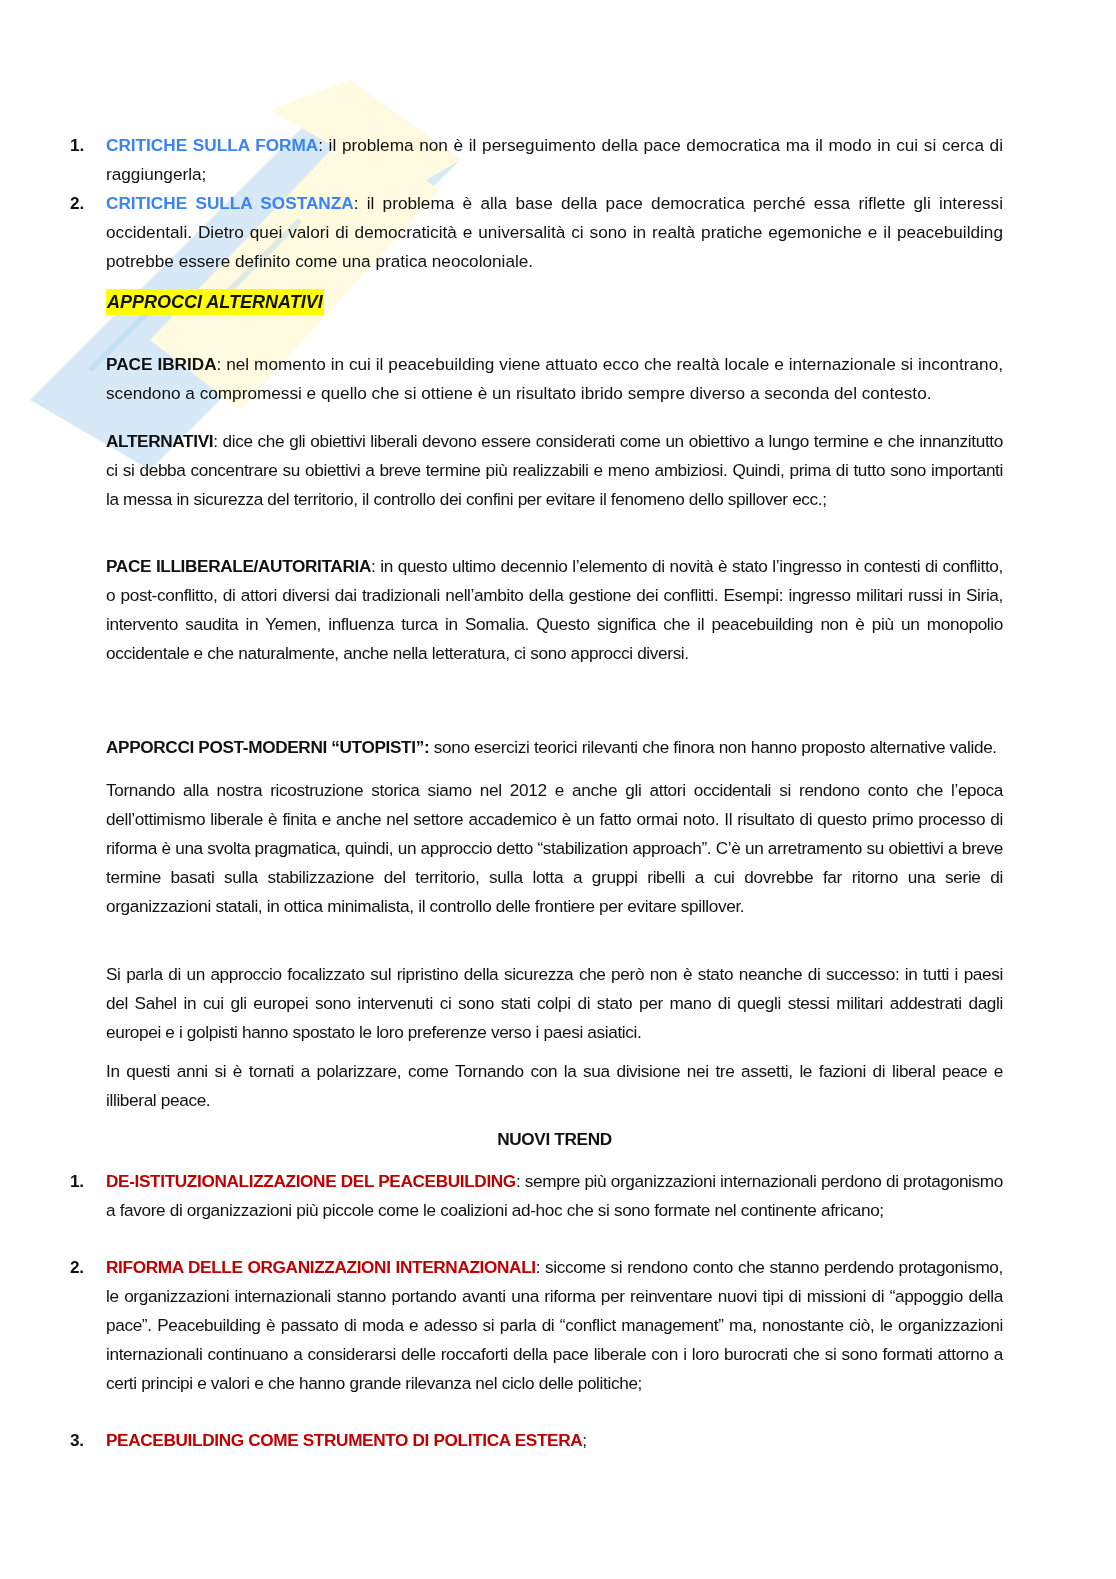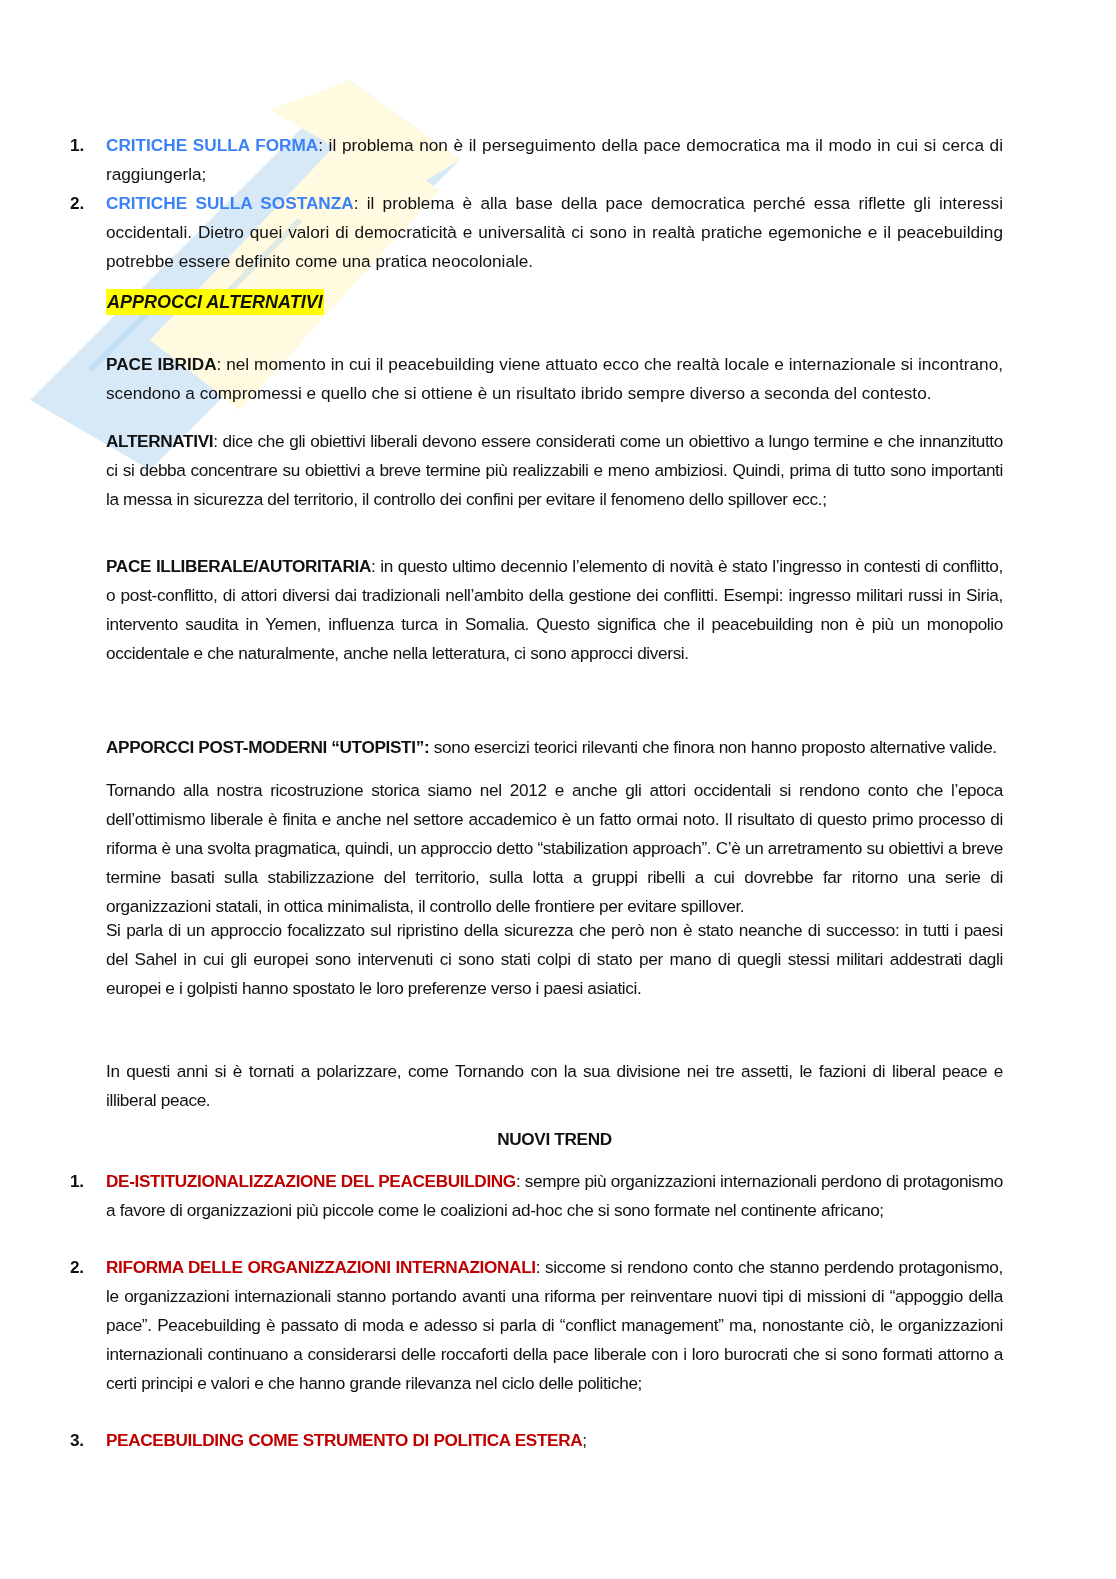--- a/index.html
+++ b/index.html
@@ -117,21 +117,21 @@
   <div class="content para narrow" style="top:552px;">
     <span class="b">PACE ILLIBERALE/AUTORITARIA</span><span>: in questo ultimo decennio l’elemento di novità è stato l’ingresso in contesti di conflitto, o post-conflitto, di attori diversi dai tradizionali nell’ambito della gestione dei conflitti. Esempi: ingresso militari russi in Siria, intervento saudita in Yemen, influenza turca in Somalia. Questo significa che il peacebuilding non è più un monopolio occidentale e che naturalmente, anche nella letteratura, ci sono approcci diversi.</span>
   </div>
 
   <div class="content para narrow" style="top:708px;margin-top:25px;">
     <span class="b">APPORCCI POST-MODERNI “UTOPISTI”:</span><span> sono esercizi teorici rilevanti che finora non hanno proposto alternative valide.</span>
   </div>
 
   <div class="content para narrow" style="top:776px;">Tornando alla nostra ricostruzione storica siamo nel 2012 e anche gli attori occidentali si rendono conto che l’epoca dell’ottimismo liberale è finita e anche nel settore accademico è un fatto ormai noto. Il risultato di questo primo processo di riforma è una svolta pragmatica, quindi, un approccio detto “stabilization approach”. C’è un arretramento su obiettivi a breve termine basati sulla stabilizzazione del territorio, sulla lotta a gruppi ribelli a cui dovrebbe far ritorno una serie di organizzazioni statali, in ottica minimalista, il controllo delle frontiere per evitare spillover.</div>
 
-  <div class="content para narrow" style="top:916px;">Si parla di un approccio focalizzato sul ripristino della sicurezza che però non è stato neanche di successo: in tutti i paesi del Sahel in cui gli europei sono intervenuti ci sono stati colpi di stato per mano di quegli stessi militari addestrati dagli europei e i golpisti hanno spostato le loro preferenze verso i paesi asiatici.</div>
+  <div class="content para narrow" style="top:960px;">Si parla di un approccio focalizzato sul ripristino della sicurezza che però non è stato neanche di successo: in tutti i paesi del Sahel in cui gli europei sono intervenuti ci sono stati colpi di stato per mano di quegli stessi militari addestrati dagli europei e i golpisti hanno spostato le loro preferenze verso i paesi asiatici.</div>
 
   <div class="content para narrow" style="top:1057px;">In questi anni si è tornati a polarizzare, come Tornando con la sua divisione nei tre assetti, le fazioni di liberal peace e illiberal peace.</div>
 
   <div class="content narrow" style="top:1125px;text-align:center;">
     <span class="b">NUOVI TREND</span>
   </div>
 
   <div class="numbered narrow" style="top:1167px;">
     <span class="num">1.</span>
     <div class="txt"><span class="red">DE-ISTITUZIONALIZZAZIONE DEL PEACEBUILDING</span><span>: sempre più organizzazioni internazionali perdono di protagonismo a favore di organizzazioni più piccole come le coalizioni ad-hoc che si sono formate nel continente africano;</span></div>

